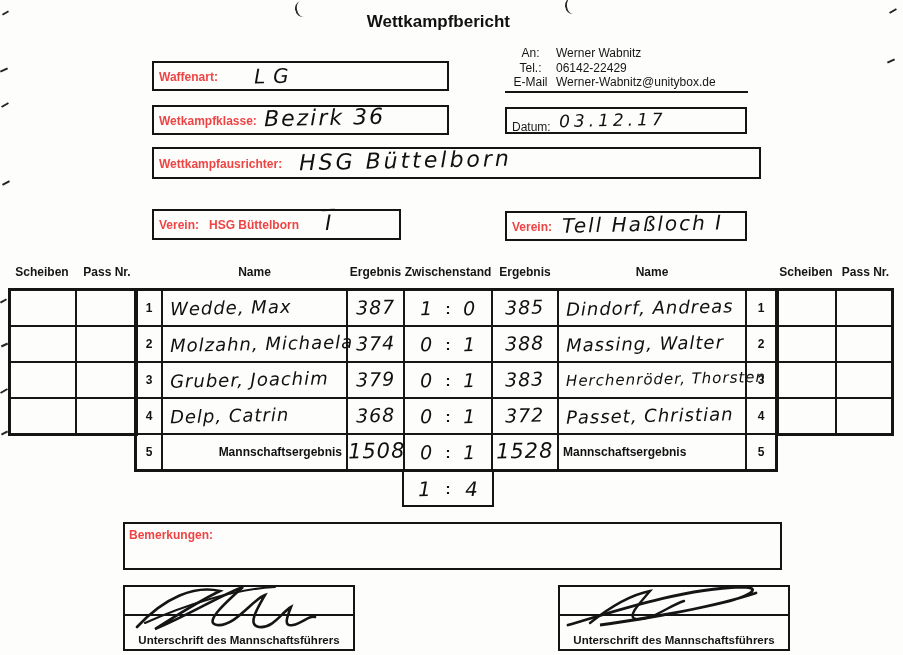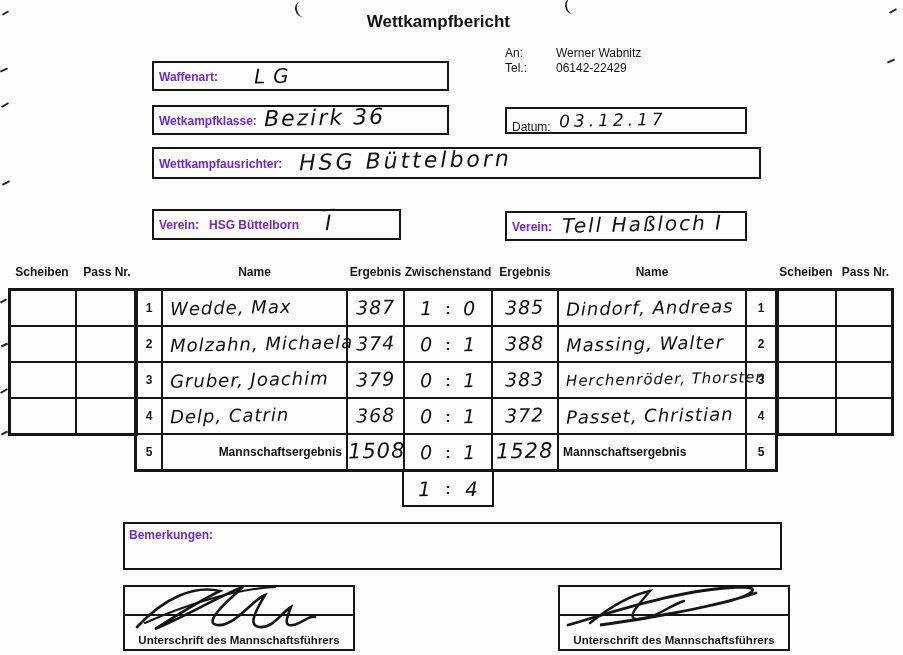--- a/index.html
+++ b/index.html
@@ -3,21 +3,21 @@
 <meta charset="utf-8">
 <style>
   html,body{margin:0;padding:0;background:#e8e8e8;}
   .page{
     position:relative;width:903px;height:655px;background:#fdfdfc;
     font-family:"Liberation Sans",sans-serif;color:#111;overflow:hidden;
     box-shadow:0 0 4px rgba(0,0,0,.3);
   }
   .abs{position:absolute;}
   .box{position:absolute;border:2px solid #141414;background:transparent;}
-  .lbl{font-size:12px;font-weight:bold;color:#6d28d9;text-align:center;}
+  .lbl{font-size:12px;font-weight:bold;color:#ef4444;text-align:center;}
   .plain{font-size:12px;color:#1a1a1a;}
   .hw{
     font-family:"DejaVu Sans",sans-serif;font-style:italic;color:#101010;
     display:inline-block;transform:rotate(-1.2deg);letter-spacing:1px;white-space:nowrap;
   }
   .hdr{position:absolute;top:265px;font-size:12px;font-weight:bold;text-align:center;color:#151515;}
   .grid{position:absolute;display:grid;border:2px solid #141414;}
   .c{border:1px solid #161616;position:relative;overflow:visible;}
   .nrcell{font-size:12px;font-weight:bold;text-align:center;line-height:34px;}
   .namecell{padding-left:7px;}
@@ -52,28 +52,32 @@
   <div class="tick" style="left:2px;top:182px;width:8px;height:2px;transform:rotate(-28deg);"></div>
   <div class="tick" style="left:0px;top:300px;width:7px;height:2px;transform:rotate(-30deg);"></div>
   <div class="tick" style="left:1px;top:344px;width:7px;height:2px;transform:rotate(-25deg);"></div>
   <div class="tick" style="left:0px;top:390px;width:8px;height:2px;transform:rotate(-30deg);"></div>
   <div class="tick" style="left:1px;top:432px;width:7px;height:2px;transform:rotate(-28deg);"></div>
   <div class="tick" style="left:889px;top:10px;width:8px;height:2px;transform:rotate(-30deg);"></div>
   <div class="tick" style="left:887px;top:60px;width:8px;height:2px;transform:rotate(-25deg);"></div>
 
   <div class="abs" style="left:280px;top:12px;width:230px;text-align:right;font-size:17px;font-weight:bold;">Wettkampfbericht</div>
 
-  <div class="abs" style="left:505px;top:46px;width:243px;">
+  <div class="abs" style="left:505px;top:46px;width:243px;text-align:center;">
     <div class="contact-row">
       <span class="cl">An:</span>
       <span>Werner Wabnitz</span>
     </div>
     <div class="contact-row">
       <span class="cl">Tel.:</span>
       <span>06142-22429</span>
+    </div>
+    <div class="contact-row" style="border-bottom:2px solid #141414;padding-bottom:1px;">
+      <span class="cl">E-Mail</span>
+      <span>Werner-Wabnitz@unitybox.de</span>
     </div>
   </div>
 
   <div class="box" style="left:152px;top:61px;width:293px;height:26px;">
     <span class="lbl abs" style="left:5px;top:7px;">Waffenart:</span>
     <span class="hw abs" style="left:100px;top:1px;font-size:20px;letter-spacing:8px;">LG</span>
   </div>
 
   <div class="box" style="left:152px;top:105px;width:293px;height:26px;">
     <span class="lbl abs" style="left:5px;top:7px;">Wetkampfklasse:</span>

